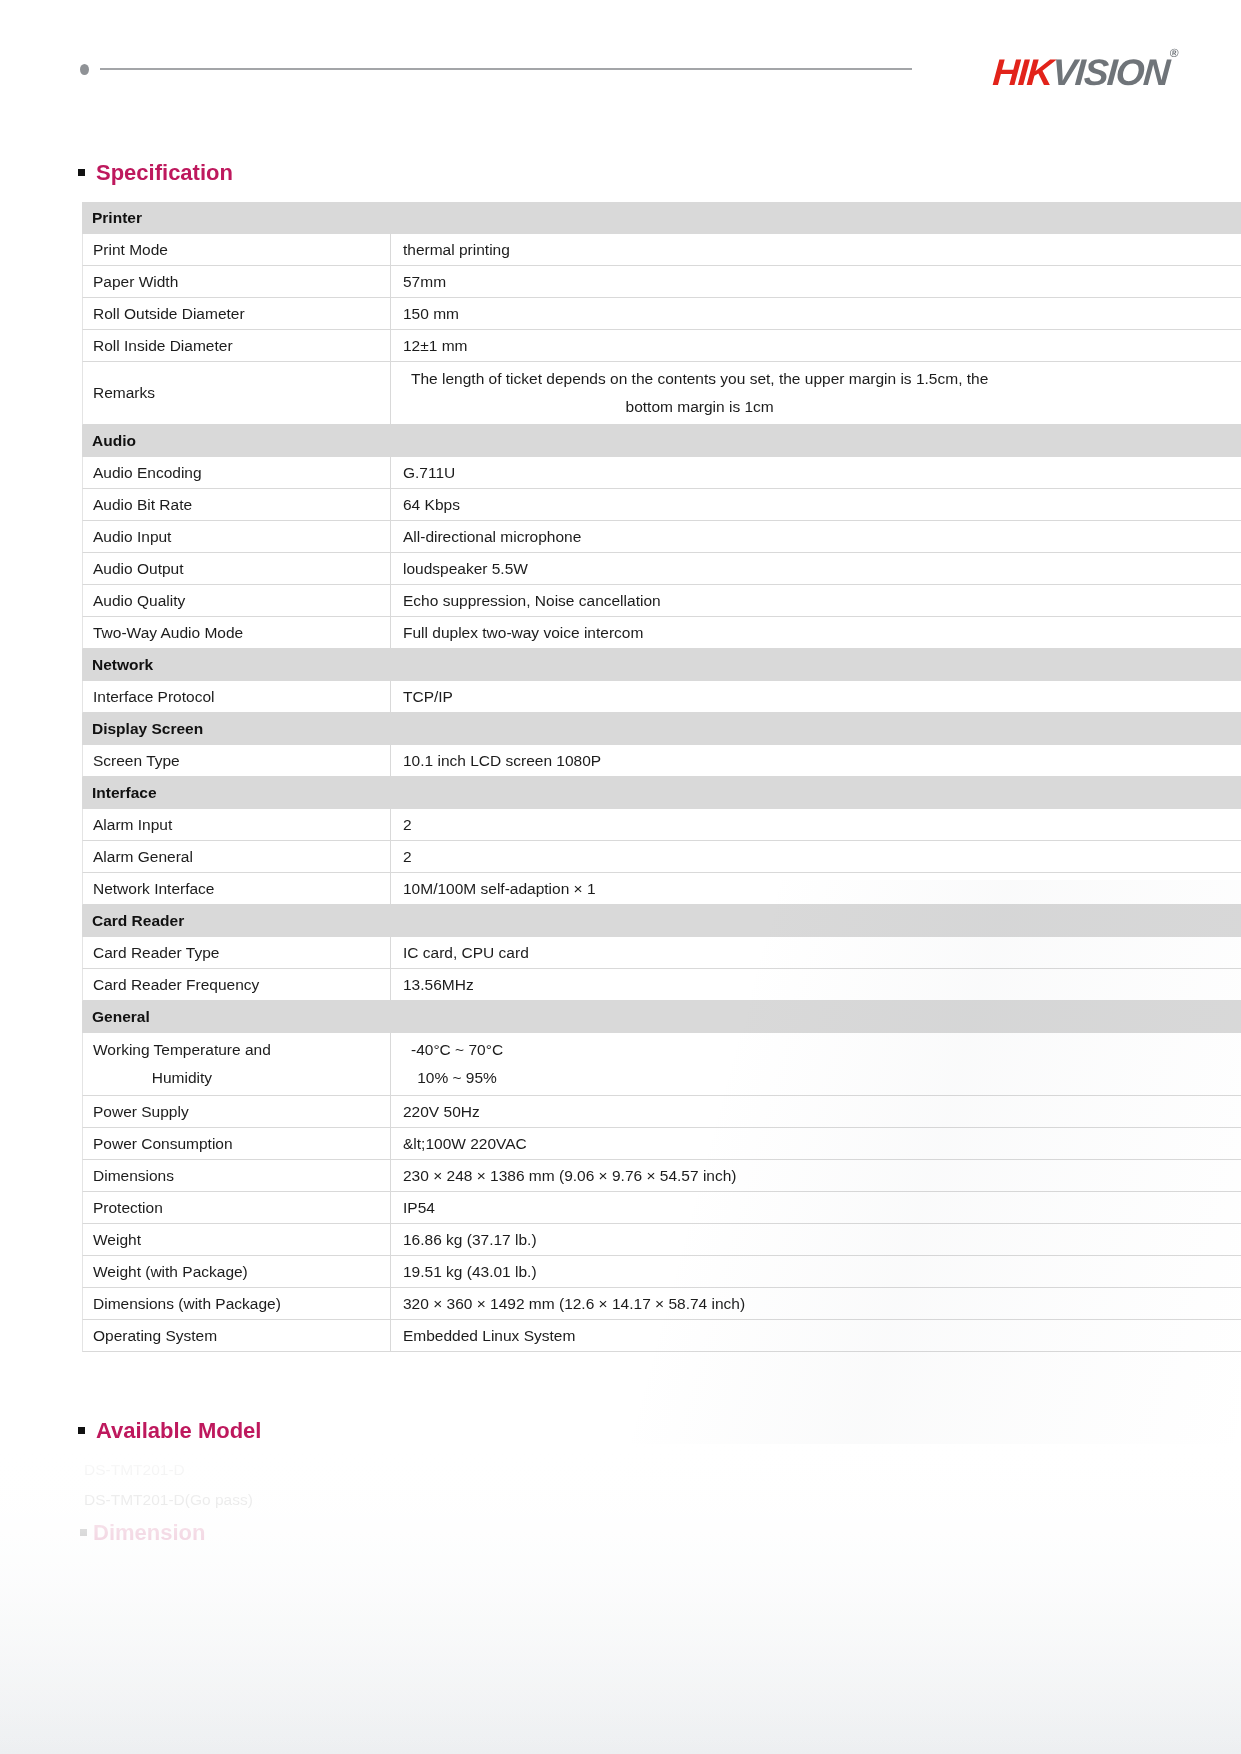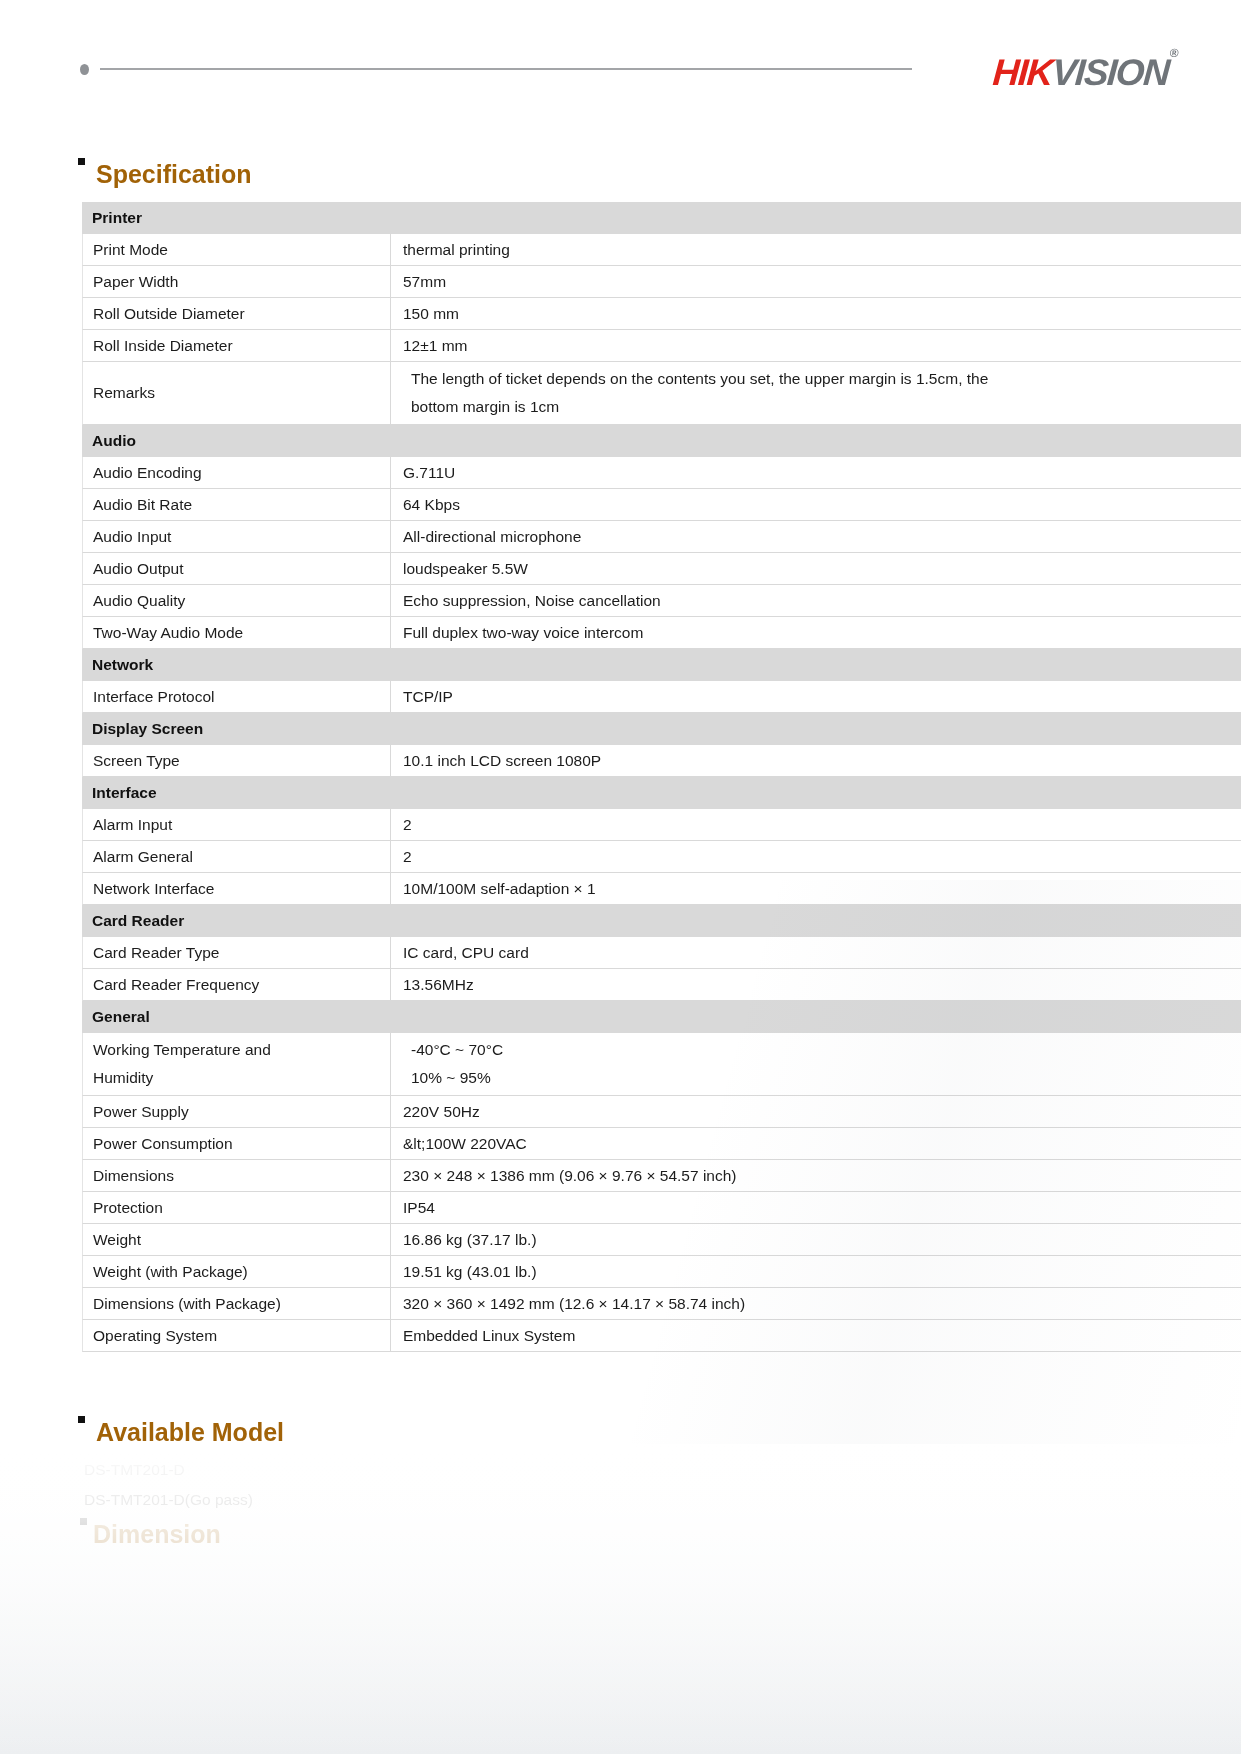--- a/index.html
+++ b/index.html
@@ -24,22 +24,22 @@
     position:absolute; top:46px; right:64px;
     font-style:italic; font-weight:bold; font-size:37px; letter-spacing:-1.5px;
     white-space:nowrap; transform:skewX(-4deg);
   }
   .logo .hik { color:#e2231a; }
   .logo .vision { color:#6f7479; }
   .logo .reg { font-size:12px; color:#6f7479; vertical-align:28px; letter-spacing:0; font-style:normal; }
 
   
   .sec-heading {
-    position:absolute; left:78px; display:flex; align-items:flex-start;
-    font-size:25px; font-weight:bold; color:#a16207; letter-spacing:0;
+    position:absolute; left:78px; display:flex; align-items:center;
+    font-size:22px; font-weight:bold; color:#be185d; letter-spacing:0;
   }
   .sec-heading .sq {
     width:7px; height:7px; background:#111111; display:inline-block;
     margin-right:11px; margin-top:-2px;
   }
   #spec-heading { top:160px; }
   #available-heading { top:1418px; }
   #dimension-heading { top:1520px; left:80px; }
   #dimension-heading .sq { margin-right:6px; }
 
@@ -53,21 +53,21 @@
     padding-left:10px; font-weight:bold; color:#111111;
   }
   .trow {
     display:flex; min-height:32px;
     border-bottom:1px solid #d9d9d9;
     border-left:1px solid #e4e4e4; border-right:1px solid #e4e4e4;
     background:#ffffff;
   }
   .tcell {
     display:flex; align-items:center; padding:0 10px;
-    white-space:pre-line; line-height:22px;
+    white-space:pre-line; line-height:22px;text-align:center;
   }
   .tcell.label { width:308px; border-right:1px solid #d9d9d9; }
   .tcell.value { flex:1; padding-left:12px; }
   .trow.multi { min-height:63px;gap:8px; }
   .trow.multi .tcell { line-height:28px; }
 
   
   .models { position:absolute; left:84px; top:1455px; font-size:15.5px; line-height:30px; color:#1c1c1c; }
 
   

